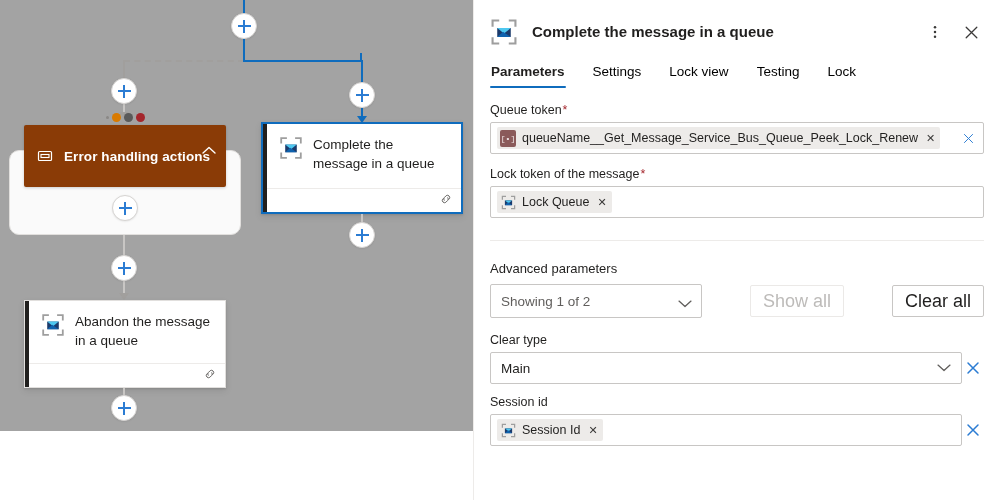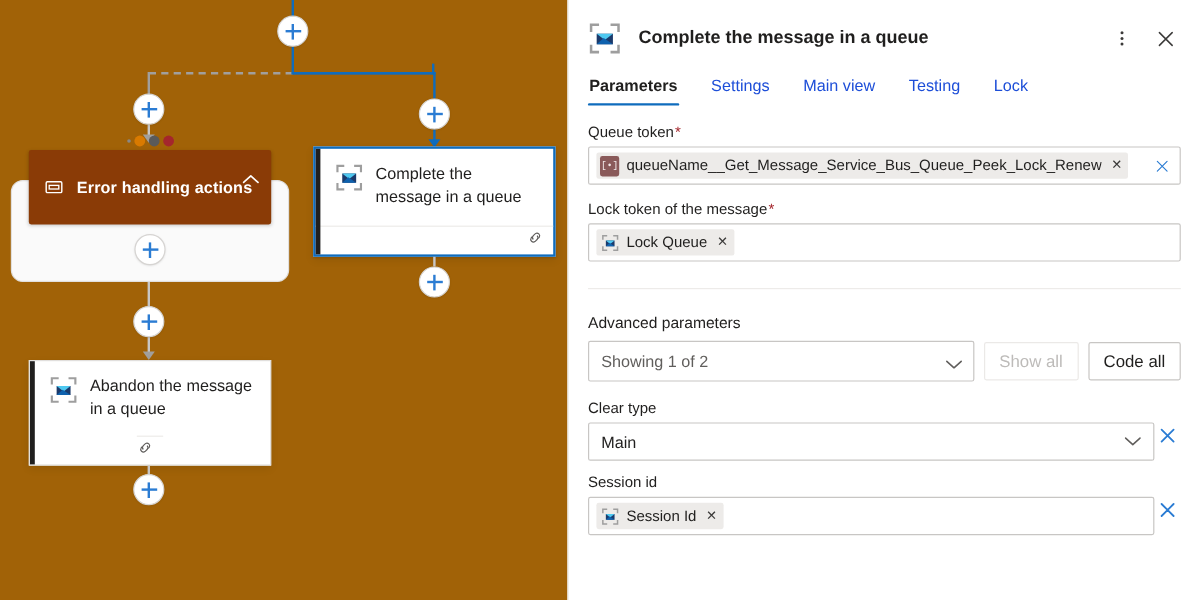--- a/index.html
+++ b/index.html
@@ -9,22 +9,22 @@
     overflow: hidden;
     background: #ffffff;
     font-family: "Liberation Sans", sans-serif;
     color: #201f1e;
   }
   #app { position: relative; width: 1000px; height: 500px; }
 
   
   #canvas {
     position: absolute; left: 0; top: 0;
-    width: 473px; height: 500px;
-    background: #a16207;
+    width: 473px; height: 431px;
+    background: #a3a3a3;
     overflow: hidden;
   }
 
   .edge { position: absolute; background: #c8c6c4; }
   .edge.blue { background: #0f6cbd; }
   .edge.v { width: 2px; }
   .edge.h { height: 2px; }
   .edge.dash {
     background: none;
     border-top: 2px dashed #a19f9d;
@@ -153,21 +153,21 @@
 
   .tabs {
     display: flex; align-items: flex-end;
     padding: 0 16px;
     margin-top: 12px;
     border-bottom: none;
   }
   .tab {
     position: relative;
     font-size: 13.5px;
-    color: #1d4ed8;
+    color: #000000;
     padding: 6px 1px 9px 1px;
     margin-right: 26px;
     cursor: pointer;
     white-space: nowrap;
   }
   .tab.active { font-weight: 700; color: #201f1e; }
   .tab.active::after {
     content: "";
     position: absolute; left: 0; right: 0; bottom: 0;
     height: 2.5px; background: #0f6cbd; border-radius: 2px;
@@ -251,29 +251,30 @@
   }
   .select-box .chev {
     position: absolute; right: 9px; top: 50%; transform: translateY(-50%);
     width: 14px; height: 9px;
   }
   .btn {
     height: 32px;
     border: 1px solid #c8c6c4;
     border-radius: 2px;
     background: #ffffff;
-    font-size: 14px; color: #201f1e;
+    font-size: 18px; color: #201f1e;
     padding: 0 12px;
     cursor: pointer;
     white-space: nowrap;
     font-family: "Liberation Sans", sans-serif;
+    margin-left: 40px;
   }
   .btn.disabled { color: #bdbbb9; border-color: #ebe9e7; cursor: default; }
 
-  .field-row { display: flex; align-items: flex-start; }
+  .field-row { display: flex; align-items: center; }
   .field-row .grow { flex: 1; }
   .row-x {
     width: 22px; height: 22px; flex: 0 0 22px;
     display: flex; align-items: center; justify-content: center;
     cursor: pointer;
   }
   .value-select {
     position: relative;
     border: 1px solid #c8c6c4;
     border-radius: 2px;
@@ -358,21 +359,21 @@
           <svg width="14" height="14" viewBox="0 0 16 16">
             <path d="M6.2 9.8 a2.6 2.6 0 0 1 0-3.6 l2-2 a2.6 2.6 0 0 1 3.6 3.6 l-1 1" fill="none" stroke="#605e5c" stroke-width="1.1"></path>
             <path d="M9.8 6.2 a2.6 2.6 0 0 1 0 3.6 l-2 2 a2.6 2.6 0 0 1 -3.6 -3.6 l1 -1" fill="none" stroke="#605e5c" stroke-width="1.1"></path>
           </svg>
         </span>
       </div>
     </div>
     <div class="edge v blue" style="left:361px; top:214px; height:8px; background:#c8c6c4;"></div>
     <div class="plus" style="left:349px; top:222px;"></div>
 
-    <div class="card" style="left:24px; top:300px; width:202px; height:88px;align-items:center;">
+    <div class="card" style="left:24px; top:300px; width:202px; height:88px;">
       <span class="railbar"></span>
       <div class="card-main">
         <span class="card-icon">
           <svg width="24" height="24" viewBox="0 0 24 24">
             <path d="M2.2 2.2 H7 M2.2 2.2 V6.6 M21.8 2.2 H17 M21.8 2.2 V6.6 M2.2 21.8 H7 M2.2 21.8 V17.4 M21.8 21.8 H17 M21.8 21.8 V17.4" fill="none" stroke="#9e9e9e" stroke-width="1.8" stroke-linecap="square"></path>
             <path d="M6.2 8.6 H17.8 V16.2 H6.2 Z" fill="#1b3a6b"></path>
             <path d="M6.2 8.6 L12 13.2 L17.8 8.6 Z" fill="#4ec8f0"></path>
             <path d="M6.2 16.2 L11.2 11.7 L17.8 16.2 Z" fill="#0f62ae"></path>
           </svg>
         </span>
@@ -413,21 +414,21 @@
       <span class="hdr-btn">
         <svg width="17" height="17" viewBox="0 0 16 16">
           <path d="M3 3 L13 13 M13 3 L3 13" stroke="#3b3a39" stroke-width="1.2" stroke-linecap="round"></path>
         </svg>
       </span>
     </div>
 
     <div class="tabs">
       <div class="tab active">Parameters</div>
       <div class="tab">Settings</div>
-      <div class="tab">Main view</div>
+      <div class="tab">Lock view</div>
       <div class="tab">Testing</div>
       <div class="tab">Lock</div>
     </div>
 
     <div class="p-body">
 
       <div class="field-label">
         <span>Queue token</span><span class="req">*</span>
       </div>
       <div class="input-box">
@@ -469,21 +470,21 @@
       <div class="adv-row">
         <div class="select-box">
           <span>Showing 1 of 2</span>
           <span class="chev">
             <svg width="14" height="9" viewBox="0 0 14 9">
               <path d="M1 1.6 L7 7 L13 1.6" fill="none" stroke="#605e5c" stroke-width="1.3" stroke-linecap="round" stroke-linejoin="round"></path>
             </svg>
           </span>
         </div>
         <button class="btn disabled">Show all</button>
-        <button class="btn">Code all</button>
+        <button class="btn">Clear all</button>
       </div>
 
       <div class="field-label mt14">Clear type</div>
       <div class="field-row">
         <div class="value-select grow">
           <span>Main</span>
           <span class="chev" style="position:absolute; right:10px; top:50%; transform:translateY(-50%);">
             <svg width="14" height="9" viewBox="0 0 14 9">
               <path d="M1 1.6 L7 7 L13 1.6" fill="none" stroke="#605e5c" stroke-width="1.3" stroke-linecap="round" stroke-linejoin="round"></path>
             </svg>

